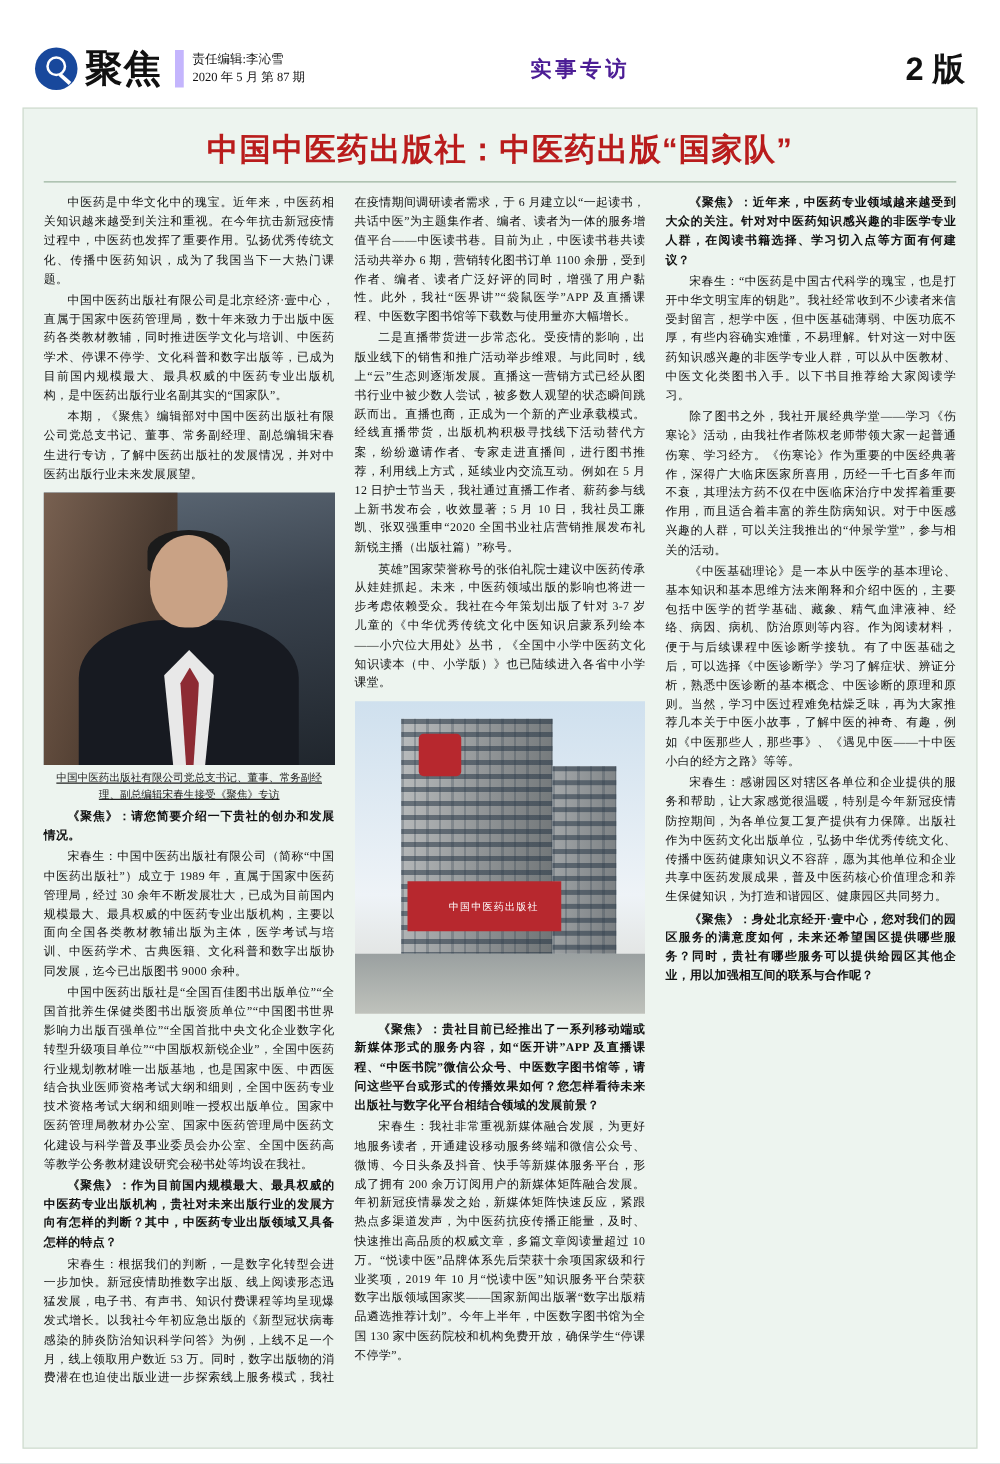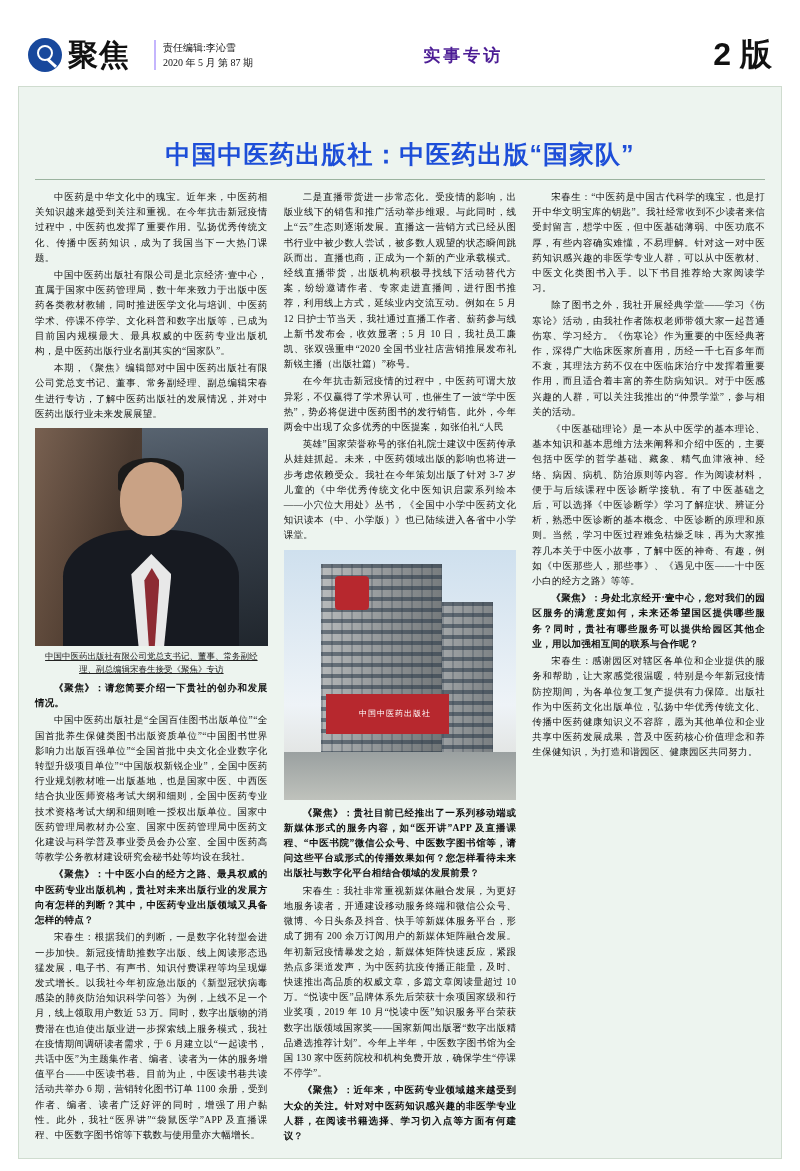--- a/index.html
+++ b/index.html
@@ -69,38 +69,38 @@
     transform-origin: left center;
   }
   .logo-text {
     font-size: 30px;
     font-weight: bold;
     letter-spacing: 1px;
     color: #111;
     font-family: "Liberation Sans", sans-serif;
   }
   .editor-block {
-    margin-left: 24px;
+    margin-left: 10px;
     font-size: 10px;
     line-height: 15px;
     color: #111;
-    border-left: 2px solid #c4b5fd;
+    border-left: 7px solid #c4b5fd;
     padding-left: 7px;
   }
   .masthead-center {
     flex: 1;
     text-align: center;
     font-size: 17px;
     font-weight: bold;
     letter-spacing: 3px;
     color: #4c1d95;
     padding-right: 40px;
   }
   .page-num {
-    font-size: 32px;
+    font-size: 26px;
     font-weight: bold;
     color: #111;
     font-family: "Liberation Sans", sans-serif;
   }
   .rule {
     border-bottom: 2px solid #1a1a1a;
     margin: 0 28px;
   }
   .rule-thin {
     border-bottom: 1px solid #1a1a1a;
@@ -116,26 +116,25 @@
     bottom: 12px;
     background: #edf4ef;
     border: 1px solid #cfdccf;
     box-sizing: border-box;
     padding: 14px 16px 10px 16px;
   }
   .headline {
     text-align: center;
     font-size: 25px;
     font-weight: bold;
-    color: #1d4ed8;
+    color: #b91c1c;
     letter-spacing: 1px;
     line-height: 1.2;
     padding: 4px 0 10px 0;
     font-family: "Liberation Sans", sans-serif;
-    margin-top: 34px;
   }
   .headline-rule {
     border-bottom: 1px solid #9bb39f;
     margin-bottom: 10px;
   }
   .columns {
     column-count: 3;
     column-gap: 16px;
     column-fill: auto;
     height: 960px;
@@ -327,25 +326,25 @@
           <div class="body-suit"></div>
           <div class="shirt"></div>
           <div class="tie"></div>
           <div class="hair"></div>
           <div class="head"></div>
         </div>
         <div class="caption">中国中医药出版社有限公司党总支书记、董事、常务副经理、副总编辑宋春生接受《聚焦》专访</div>
       </div>
 
       <p class="body q">《聚焦》：请您简要介绍一下贵社的创办和发展情况。</p>
+      <p class="body">宋春生：中国中医药出版社有限公司（简称“中国中医药出版社”）成立于 1989 年，直属于国家中医药管理局，经过 30 余年不断发展壮大，已成为目前国内规模最大、最具权威的中医药专业出版机构，主要以面向全国各类教材教辅出版为主体，医学考试与培训、中医药学术、古典医籍、文化科普和数字出版协同发展，迄今已出版图书 9000 余种。</p>
       <p class="body">中国中医药出版社是“全国百佳图书出版单位”“全国首批养生保健类图书出版资质单位”“中国图书世界影响力出版百强单位”“全国首批中央文化企业数字化转型升级项目单位”“中国版权新锐企业”，全国中医药行业规划教材唯一出版基地，也是国家中医、中西医结合执业医师资格考试大纲和细则，全国中医药专业技术资格考试大纲和细则唯一授权出版单位。国家中医药管理局教材办公室、国家中医药管理局中医药文化建设与科学普及事业委员会办公室、全国中医药高等教学公务教材建设研究会秘书处等均设在我社。</p>
-      <p class="body q">《聚焦》：十中医小白的经方之路、最具权威的中医药专业出版机构，贵社对未来出版行业的发展方向有怎样的判断？其中，中医药专业出版领域又具备怎样的特点？</p>
+      <p class="body q">《聚焦》：作为目前国内规模最大、最具权威的中医药专业出版机构，贵社对未来出版行业的发展方向有怎样的判断？其中，中医药专业出版领域又具备怎样的特点？</p>
       <p class="body">宋春生：根据我们的判断，一是数字化转型会进一步加快。新冠疫情助推数字出版、线上阅读形态迅猛发展，电子书、有声书、知识付费课程等均呈现爆发式增长。以我社今年初应急出版的《新型冠状病毒感染的肺炎防治知识科学问答》为例，上线不足一个月，线上领取用户数近 53 万。同时，数字出版物的消费潜在也迫使出版业进一步探索线上服务模式，我社在疫情期间调研读者需求，于 6 月建立以“一起读书，共话中医”为主题集作者、编者、读者为一体的服务增值平台——中医读书巷。目前为止，中医读书巷共读活动共举办 6 期，营销转化图书订单 1100 余册，受到作者、编者、读者广泛好评的同时，增强了用户黏性。此外，我社“医界讲”“袋鼠医学”APP 及直播课程、中医数字图书馆等下载数与使用量亦大幅增长。</p>
       <p class="body">二是直播带货进一步常态化。受疫情的影响，出版业线下的销售和推广活动举步维艰。与此同时，线上“云”生态则逐渐发展。直播这一营销方式已经从图书行业中被少数人尝试，被多数人观望的状态瞬间跳跃而出。直播也商，正成为一个新的产业承载模式。经线直播带货，出版机构积极寻找线下活动替代方案，纷纷邀请作者、专家走进直播间，进行图书推荐，利用线上方式，延续业内交流互动。例如在 5 月 12 日护士节当天，我社通过直播工作者、薪药参与线上新书发布会，收效显著；5 月 10 日，我社员工廉凯、张双强重申“2020 全国书业社店营销推展发布礼新锐主播（出版社篇）”称号。</p>
-      <p class="body">在今年抗击新冠疫情的过程中，中医药可谓大放异彩，不仅赢得了学术界认可，也催生了一波“学中医热”，势必将促进中医药图书的发行销售。此外，今年两会中出现了众多优秀的中医提案，如张伯礼“人民</p>
 
       <p class="body">英雄”国家荣誉称号的张伯礼院士建议中医药传承从娃娃抓起。未来，中医药领域出版的影响也将进一步考虑依赖受众。我社在今年策划出版了针对 3-7 岁儿童的《中华优秀传统文化中医知识启蒙系列绘本——小穴位大用处》丛书，《全国中小学中医药文化知识读本（中、小学版）》也已陆续进入各省中小学课堂。</p>
 
       <div class="figure">
         <div class="photo-building">
           <div class="tower">
               <div class="win"></div>
             </div>
           <div class="tower-right">
               <div class="win"></div>
@@ -355,18 +354,18 @@
           <div class="ground"></div>
         </div>
       </div>
 
       <p class="body q">《聚焦》：贵社目前已经推出了一系列移动端或新媒体形式的服务内容，如“医开讲”APP 及直播课程、“中医书院”微信公众号、中医数字图书馆等，请问这些平台或形式的传播效果如何？您怎样看待未来出版社与数字化平台相结合领域的发展前景？</p>
       <p class="body">宋春生：我社非常重视新媒体融合发展，为更好地服务读者，开通建设移动服务终端和微信公众号、微博、今日头条及抖音、快手等新媒体服务平台，形成了拥有 200 余万订阅用户的新媒体矩阵融合发展。年初新冠疫情暴发之始，新媒体矩阵快速反应，紧跟热点多渠道发声，为中医药抗疫传播正能量，及时、快速推出高品质的权威文章，多篇文章阅读量超过 10 万。“悦读中医”品牌体系先后荣获十余项国家级和行业奖项，2019 年 10 月“悦读中医”知识服务平台荣获数字出版领域国家奖——国家新闻出版署“数字出版精品遴选推荐计划”。今年上半年，中医数字图书馆为全国 130 家中医药院校和机构免费开放，确保学生“停课不停学”。</p>
       <p class="body q">《聚焦》：近年来，中医药专业领域越来越受到大众的关注。针对对中医药知识感兴趣的非医学专业人群，在阅读书籍选择、学习切入点等方面有何建议？</p>
       <p class="body">宋春生：“中医药是中国古代科学的瑰宝，也是打开中华文明宝库的钥匙”。我社经常收到不少读者来信受封留言，想学中医，但中医基础薄弱、中医功底不厚，有些内容确实难懂，不易理解。针对这一对中医药知识感兴趣的非医学专业人群，可以从中医教材、中医文化类图书入手。以下书目推荐给大家阅读学习。</p>
       <p class="body">除了图书之外，我社开展经典学堂——学习《伤寒论》活动，由我社作者陈权老师带领大家一起普通伤寒、学习经方。《伤寒论》作为重要的中医经典著作，深得广大临床医家所喜用，历经一千七百多年而不衰，其理法方药不仅在中医临床治疗中发挥着重要作用，而且适合着丰富的养生防病知识。对于中医感兴趣的人群，可以关注我推出的“仲景学堂”，参与相关的活动。</p>
       <p class="body">《中医基础理论》是一本从中医学的基本理论、基本知识和基本思维方法来阐释和介绍中医的，主要包括中医学的哲学基础、藏象、精气血津液神、经络、病因、病机、防治原则等内容。作为阅读材料，便于与后续课程中医诊断学接轨。有了中医基础之后，可以选择《中医诊断学》学习了解症状、辨证分析，熟悉中医诊断的基本概念、中医诊断的原理和原则。当然，学习中医过程难免枯燥乏味，再为大家推荐几本关于中医小故事，了解中医的神奇、有趣，例如《中医那些人，那些事》、《遇见中医——十中医小白的经方之路》等等。</p>
+      <p class="body">宋春生：感谢园区对辖区各单位和企业提供的服务和帮助，让大家感觉很温暖，特别是今年新冠疫情防控期间，为各单位复工复产提供有力保障。出版社作为中医药文化出版单位，弘扬中华优秀传统文化、传播中医药健康知识义不容辞，愿为其他单位和企业共享中医药发展成果，普及中医药核心价值理念和养生保健知识，为打造和谐园区、健康园区共同努力。</p>
       <p class="body q">《聚焦》：身处北京经开·壹中心，您对我们的园区服务的满意度如何，未来还希望国区提供哪些服务？同时，贵社有哪些服务可以提供给园区其他企业，用以加强相互间的联系与合作呢？</p>
-      <p class="body">宋春生：感谢园区对辖区各单位和企业提供的服务和帮助，让大家感觉很温暖，特别是今年新冠疫情防控期间，为各单位复工复产提供有力保障。出版社作为中医药文化出版单位，弘扬中华优秀传统文化、传播中医药健康知识义不容辞，愿为其他单位和企业共享中医药发展成果，普及中医药核心价值理念和养生保健知识，为打造和谐园区、健康园区共同努力。</p>
 
     </div>
   </div>
 </div>
 
 </body></html>

